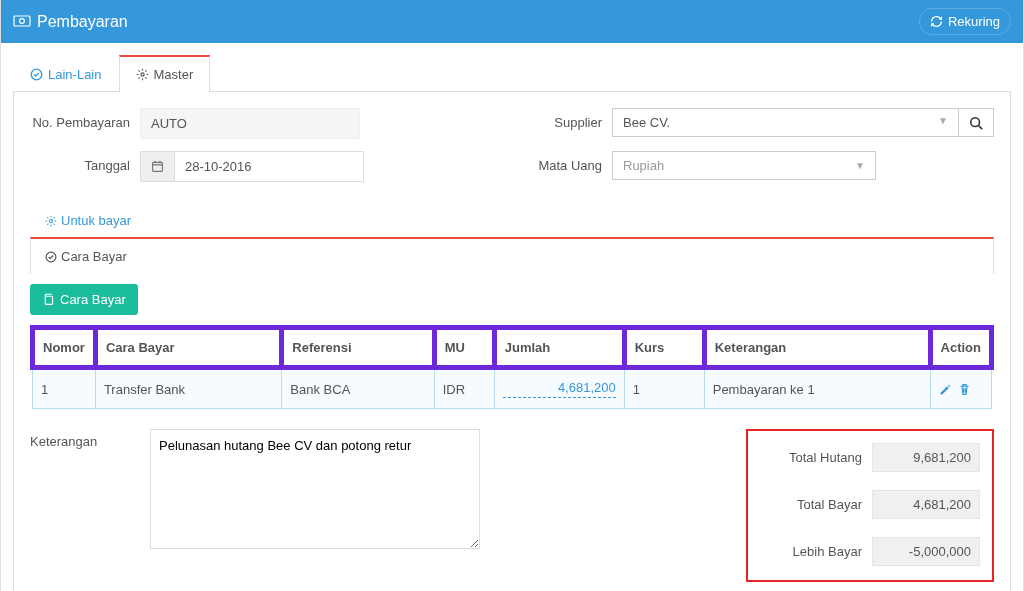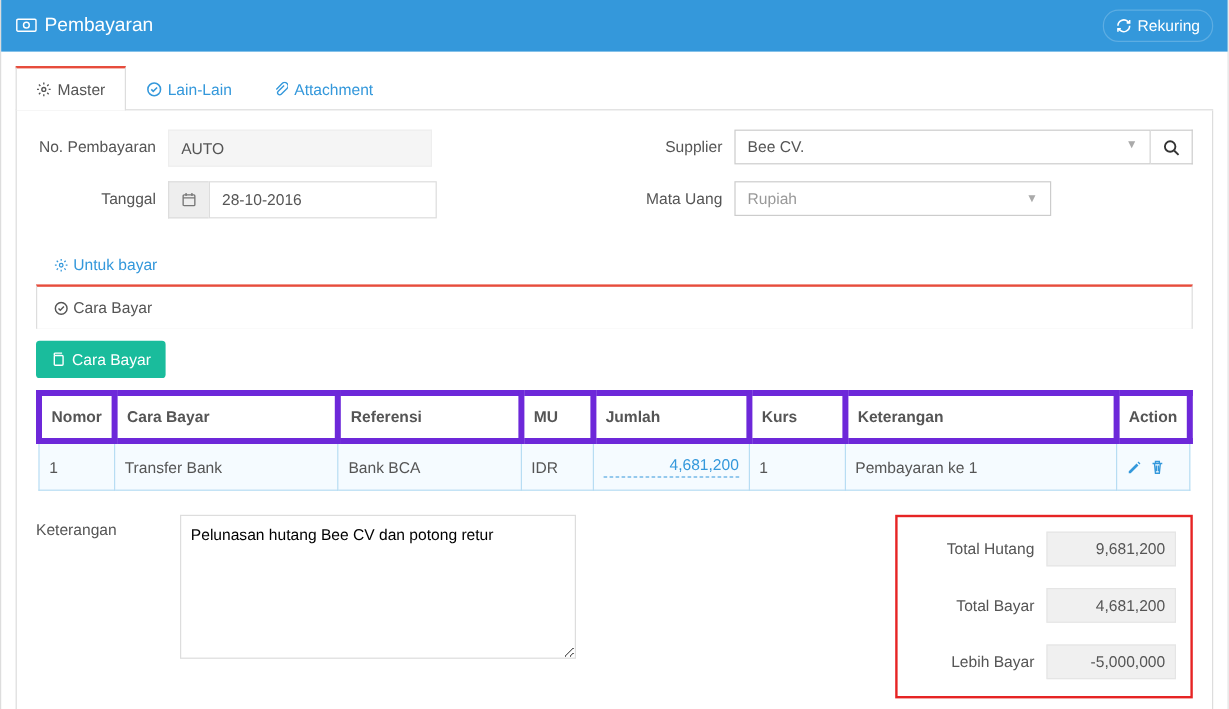--- a/index.html
+++ b/index.html
@@ -148,39 +148,33 @@
           <path d="M14 2v3h-3"></path>
         <path d="M14 8a6 6 0 0 1-10 4.5L2 11"></path>
           <path d="M2 14v-3h3"></path>
       </svg>
       <span>Rekuring</span>
     </button>
   </div>
 
   <div class="panel-body">
     <div class="tabs">
+      <div class="tab">
+        <svg width="13" height="13" viewBox="0 0 16 16" fill="none" stroke="#3498db" stroke-width="1.6">
+          <circle cx="8" cy="8" r="6.5"></circle>
+            <path d="M5 8l2 2 4-4"></path>
+        </svg>
+        <span>Lain-Lain</span>
+      </div>
       <div class="tab active">
         <svg width="13" height="13" viewBox="0 0 16 16" fill="none" stroke="#555" stroke-width="1.4">
           <circle cx="8" cy="8" r="2"></circle>
             <path d="M8 1v2M8 13v2M1 8h2M13 8h2M3 3l1.5 1.5M11.5 11.5L13 13M3 13l1.5-1.5M11.5 4.5L13 3"></path>
         </svg>
         <span>Master</span>
-      </div>
-      <div class="tab">
-        <svg width="13" height="13" viewBox="0 0 16 16" fill="none" stroke="#3498db" stroke-width="1.6">
-          <circle cx="8" cy="8" r="6.5"></circle>
-            <path d="M5 8l2 2 4-4"></path>
-        </svg>
-        <span>Lain-Lain</span>
-      </div>
-      <div class="tab">
-        <svg width="13" height="13" viewBox="0 0 16 16" fill="none" stroke="#3498db" stroke-width="1.4">
-          <path d="M12 4l-6 6a2 2 0 1 0 3 3l6-6a3.5 3.5 0 1 0-5-5L4 8"></path>
-        </svg>
-        <span>Attachment</span>
       </div>
     </div>
 
     <div class="tab-content">
       <div class="form-row">
         <div class="form-col">
           <div class="label">No. Pembayaran</div>
           <input type="text" class="input readonly" readonly="" value="AUTO" style="">
         </div>
         <div class="form-col">

